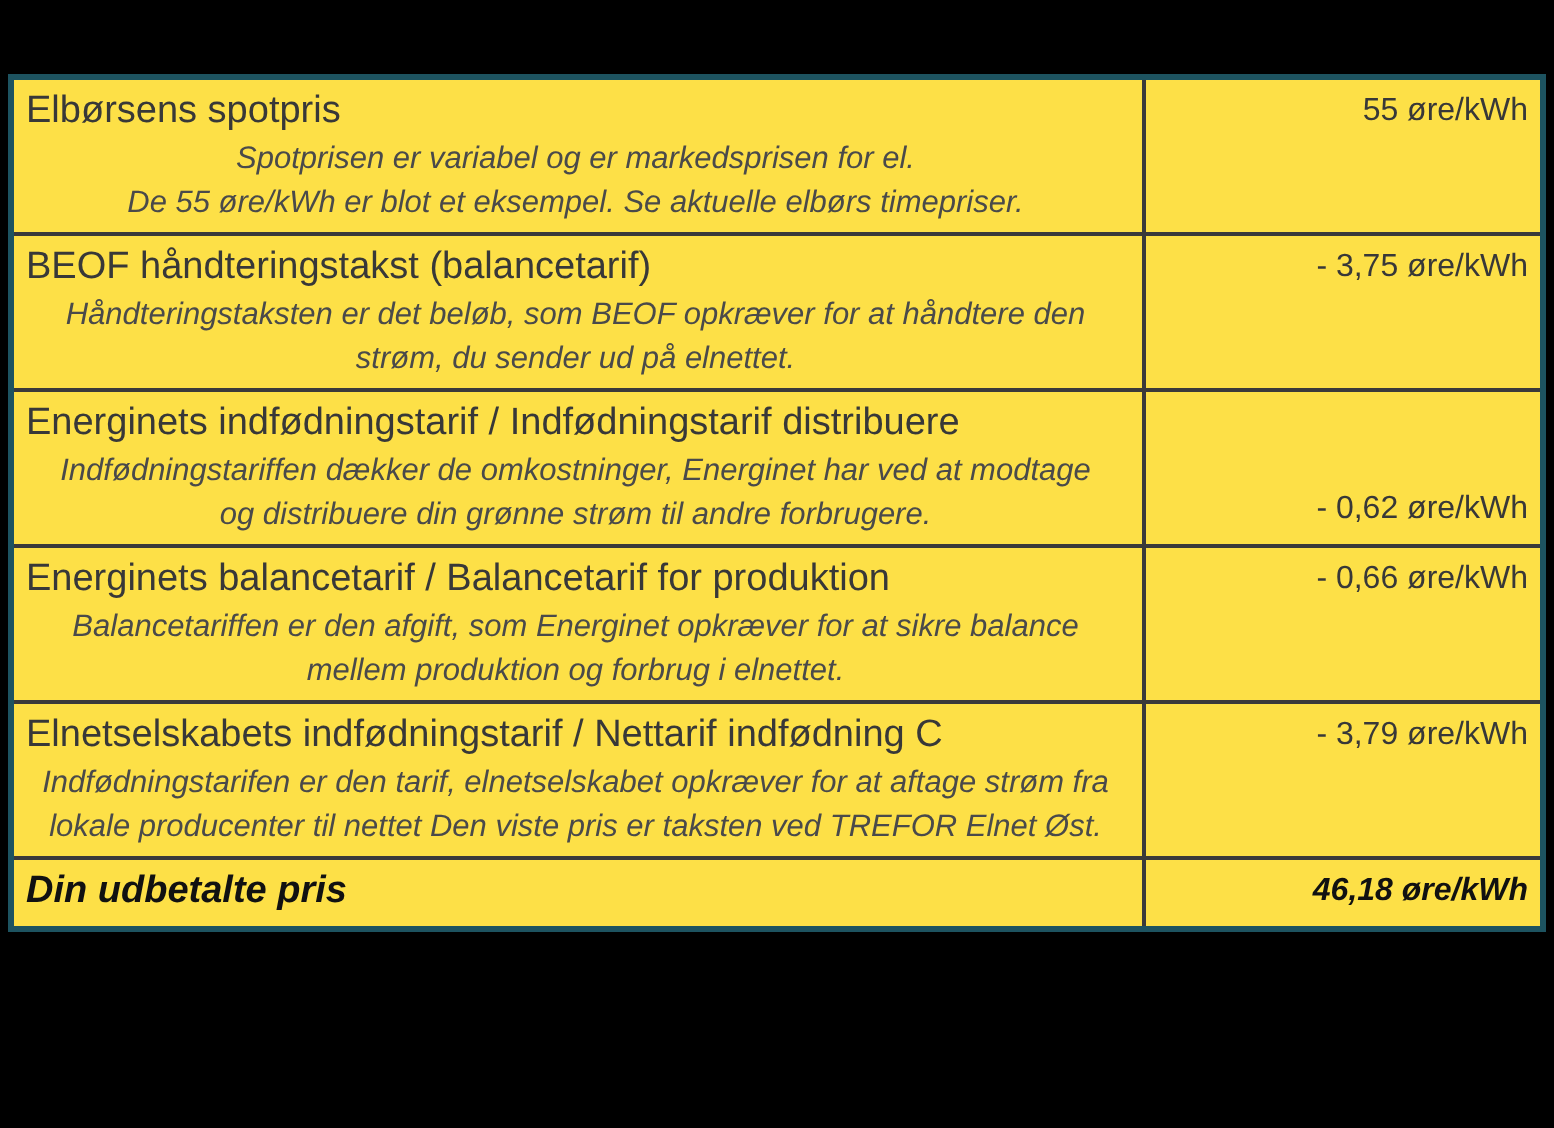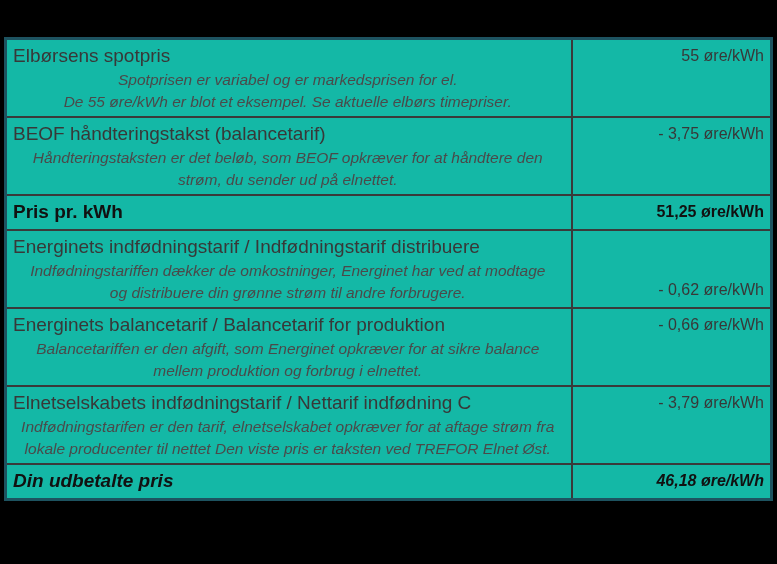--- a/index.html
+++ b/index.html
@@ -8,21 +8,21 @@
     width:777px; height:564px;
     background:#000000;
     font-family:"Liberation Sans","DejaVu Sans",sans-serif;
     overflow:hidden;
   }
   table.price-table {
     position:absolute;
     left:4px; top:37px;
     width:766px;
     border-collapse:collapse;
-    background:#14b8a6;
+    background:#fde047;
     table-layout:fixed;
   }
   table.price-table, table.price-table td {
     border:2px solid #3a3a3a;
   }
   table.price-table {
     border:3px solid #1d5360;
   }
   td { vertical-align:top; box-sizing:border-box; }
   td.desc { width:566px; padding:3px 8px 4px 6px; }
@@ -77,29 +77,20 @@
       <td class="desc">
         <div class="title">BEOF håndteringstakst (balancetarif)</div>
         <div class="sub">Håndteringstaksten er det beløb, som BEOF opkræver for at håndtere den</div>
         <div class="sub">strøm, du sender ud på elnettet.</div>
       </td>
       <td class="val">
         <div class="value">- 3,75 øre/kWh</div>
       </td>
     </tr>
 
-    <tr class="r3 bold">
-      <td class="desc">
-        <div class="title">Pris pr. kWh</div>
-
-      </td>
-      <td class="val">
-        <div class="value">51,25 øre/kWh</div>
-      </td>
-    </tr>
 
 
     <tr class="r5">
       <td class="desc">
         <div class="title">Energinets indfødningstarif / Indfødningstarif distribuere</div>
         <div class="sub">Indfødningstariffen dækker de omkostninger, Energinet har ved at modtage</div>
         <div class="sub">og distribuere din grønne strøm til andre forbrugere.</div>
       </td>
       <td class="val vbottom">
         <div class="value">- 0,62 øre/kWh</div>

